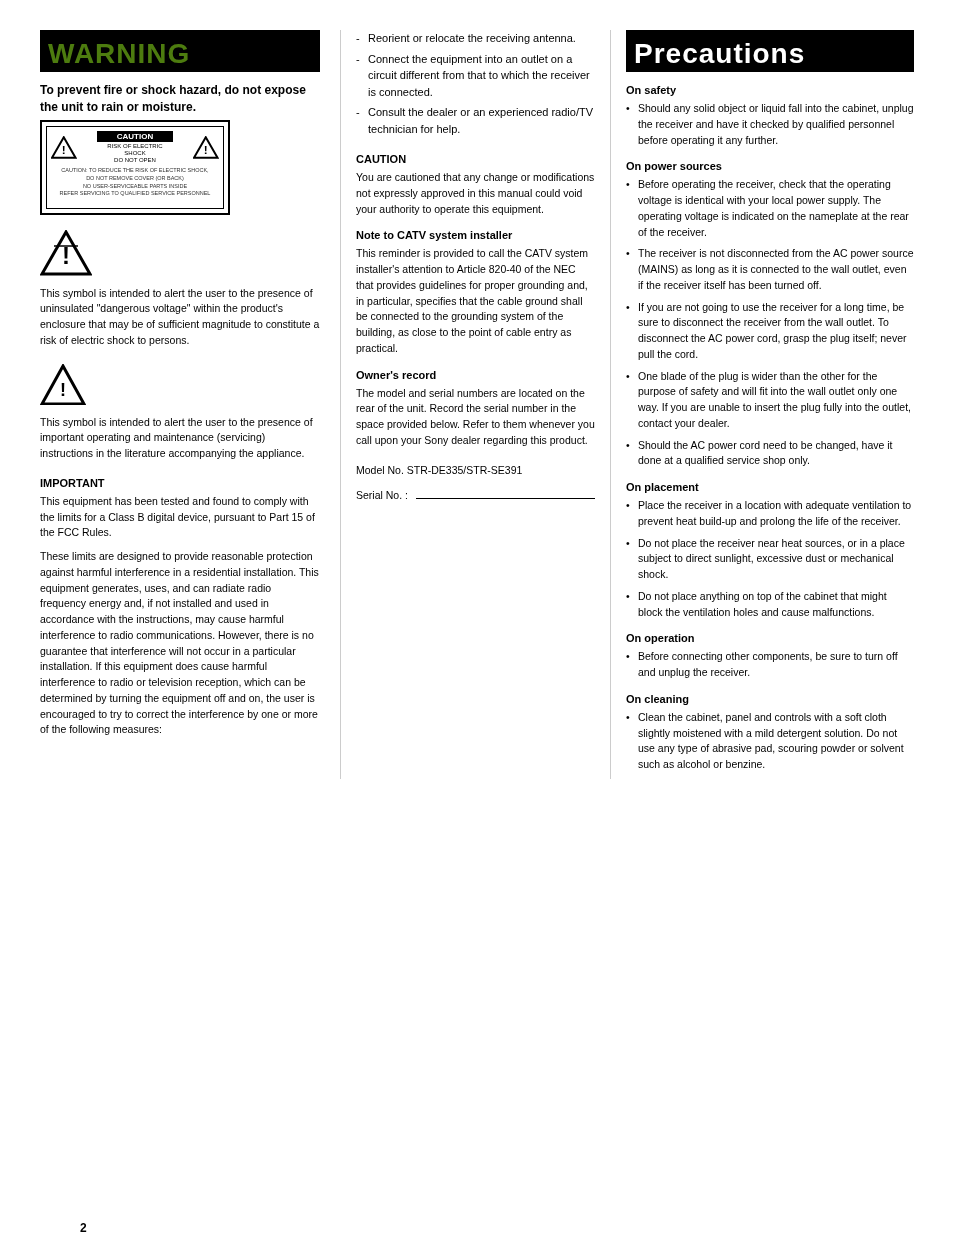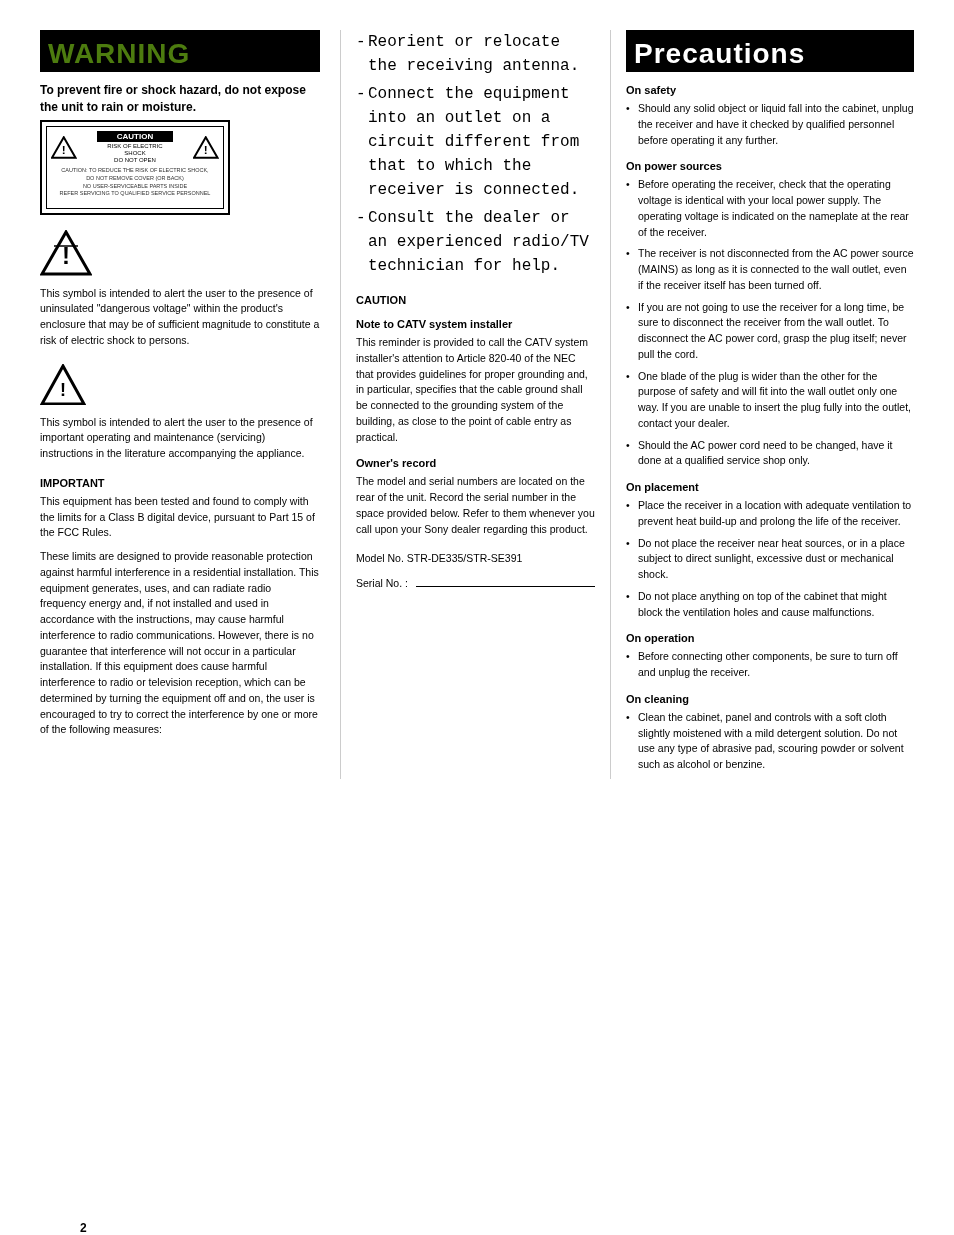--- a/index.html
+++ b/index.html
@@ -82,26 +82,25 @@
       left: 0;
       top: 0;
     }
 
     .dash-list {
       list-style: none;
       padding: 0;
       margin: 0;
     }
     .dash-list li {
-      font-size: 16px;
+      font-size: 11px;
       line-height: 1.5;
       margin-bottom: 4px;
       padding-left: 12px;
       position: relative;
-      font-family: Liberation Mono, monospace;
     }
     .dash-list li::before {
       content: '-';
       position: absolute;
       left: 0;
       top: 0;
     }
 
     .page-number {
       position: absolute;
@@ -179,20 +178,21 @@
 
     <div class="middle-column">
 
       <ul class="dash-list">
         <li>Reorient or relocate the receiving antenna.</li>
         <li>Connect the equipment into an outlet on a circuit different from that to which the receiver is connected.</li>
         <li>Consult the dealer or an experienced radio/TV technician for help.</li>
       </ul>
 
       <div class="section-header" style="margin-top:16px;">CAUTION</div>
+      <div class="body-text">You are cautioned that any change or modifications not expressly approved in this manual could void your authority to operate this equipment.</div>
 
       <div class="section-header">Note to CATV system installer</div>
       <div class="body-text">This reminder is provided to call the CATV system installer's attention to Article 820-40 of the NEC that provides guidelines for proper grounding and, in particular, specifies that the cable ground shall be connected to the grounding system of the building, as close to the point of cable entry as practical.</div>
 
       <div class="section-header">Owner's record</div>
       <div class="body-text">The model and serial numbers are located on the rear of the unit. Record the serial number in the space provided below. Refer to them whenever you call upon your Sony dealer regarding this product.</div>
 
       <div style="font-size:10.5px; margin-top:15px; margin-bottom:9px;">Model No.  STR-DE335/STR-SE391</div>
 
       <div style="font-size:10.5px; display:flex; align-items:baseline; gap:8px;text-align:right;">

